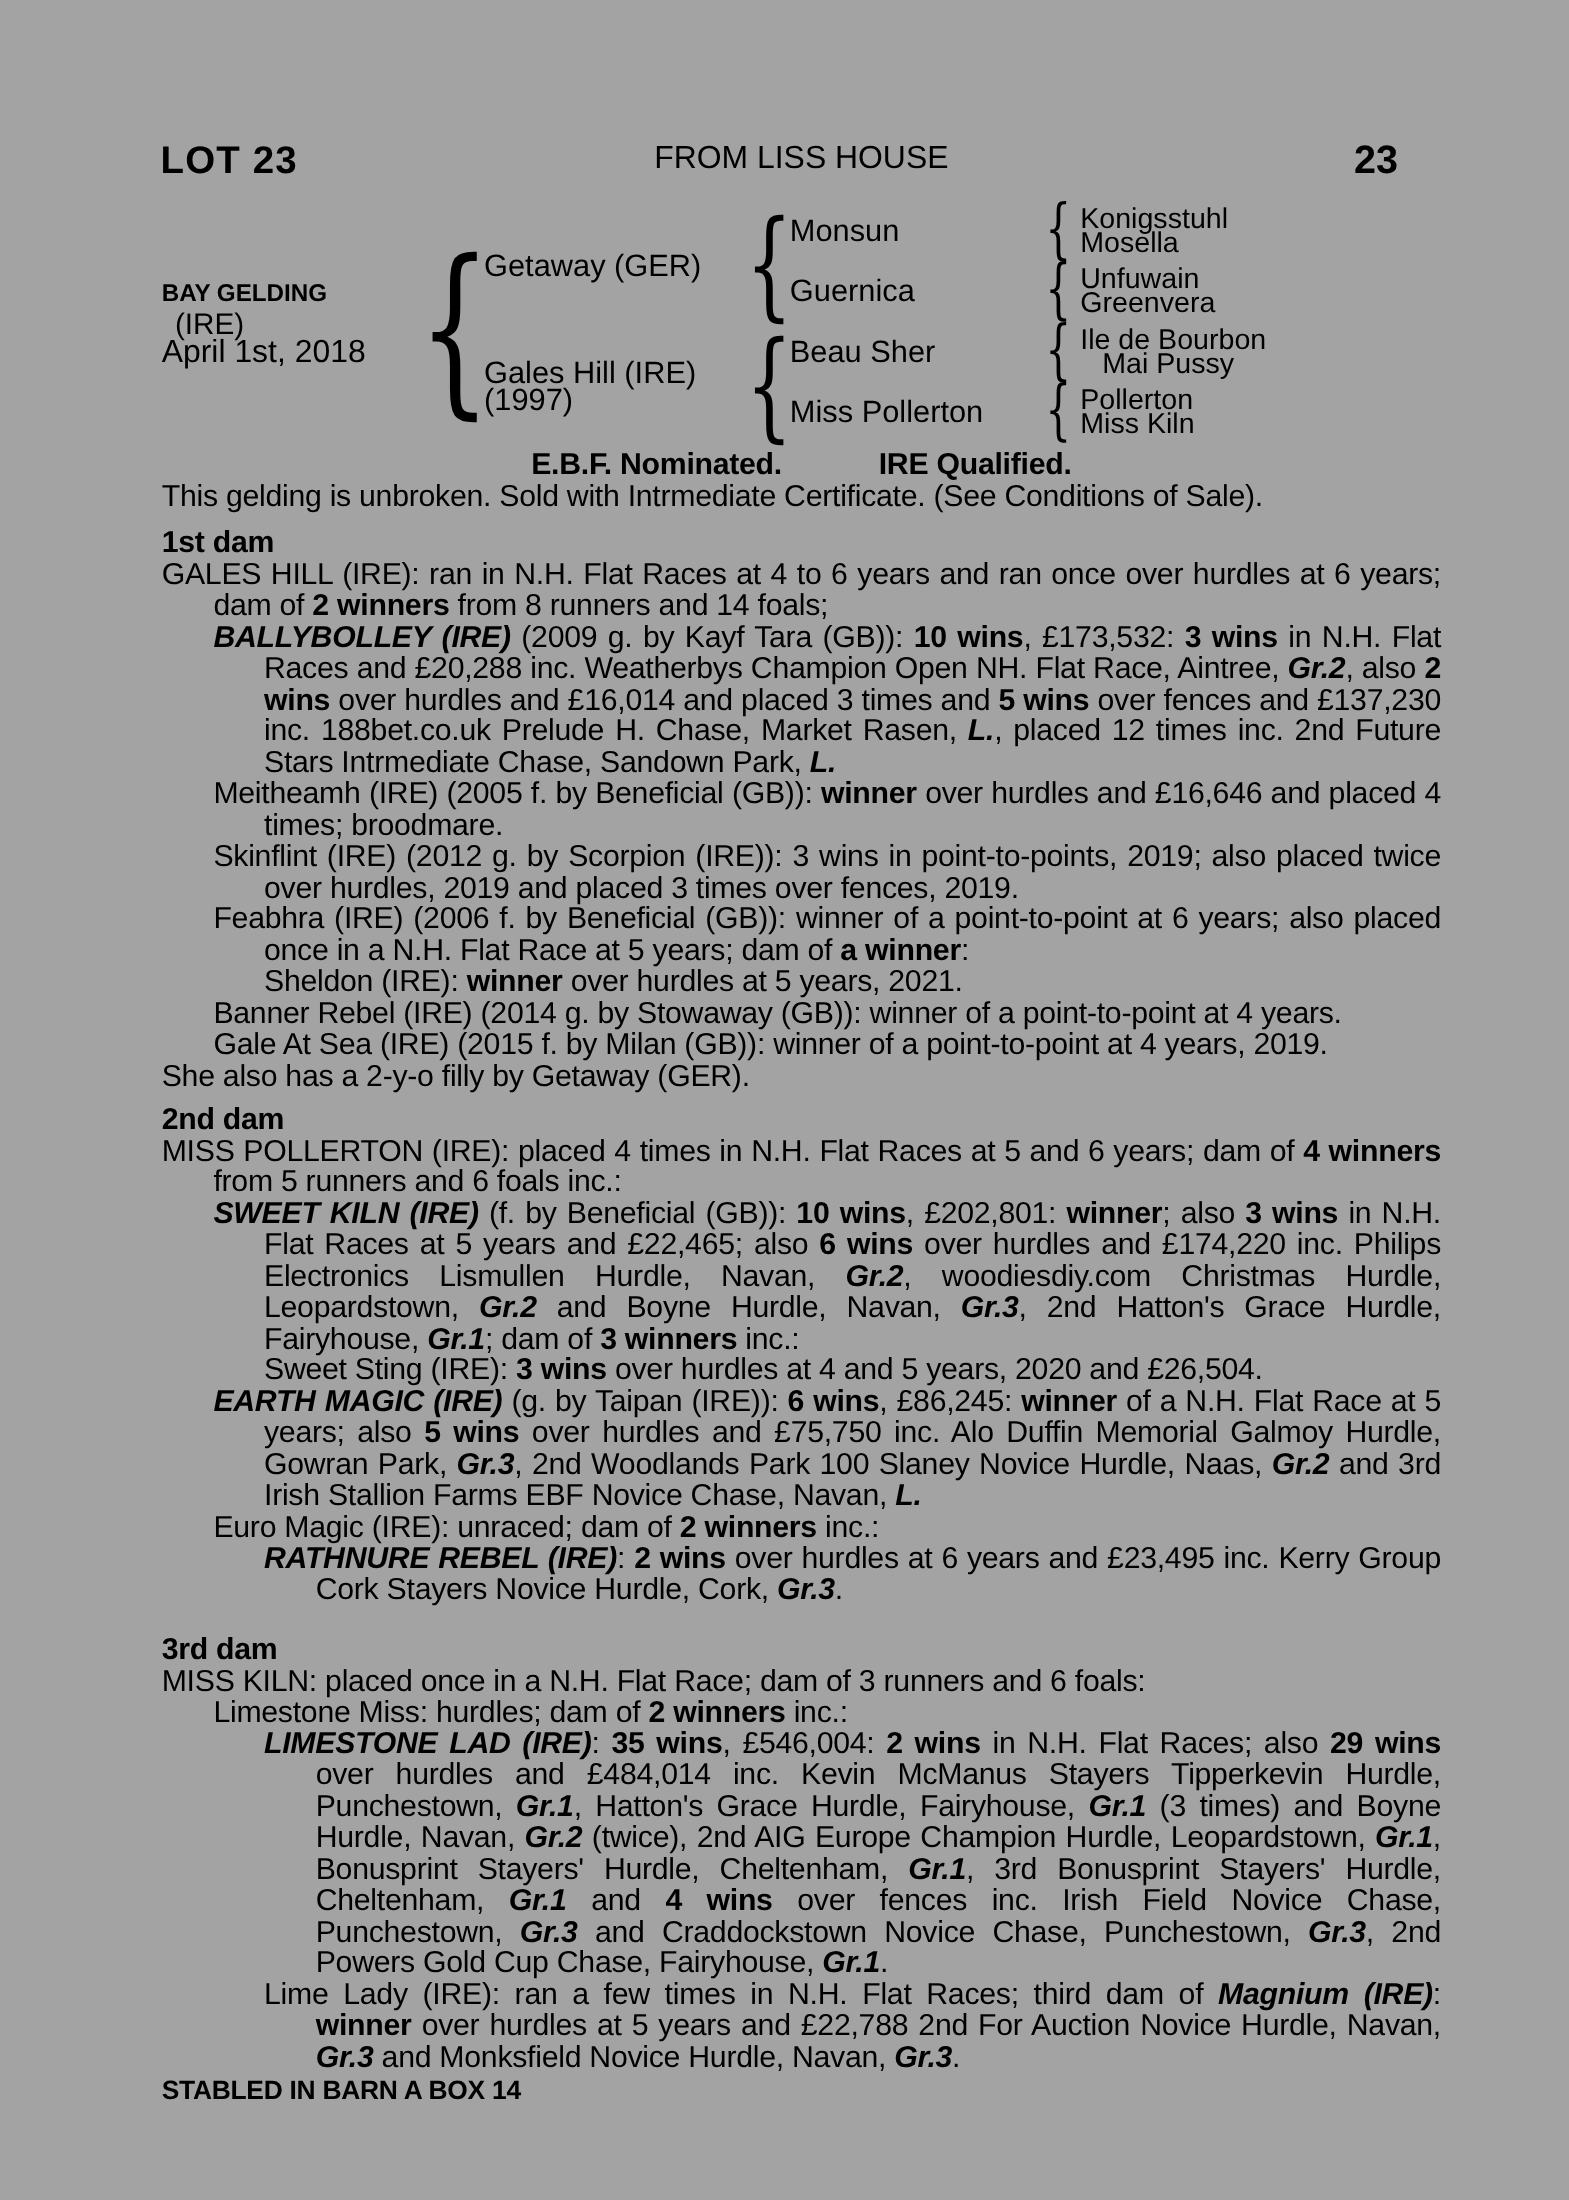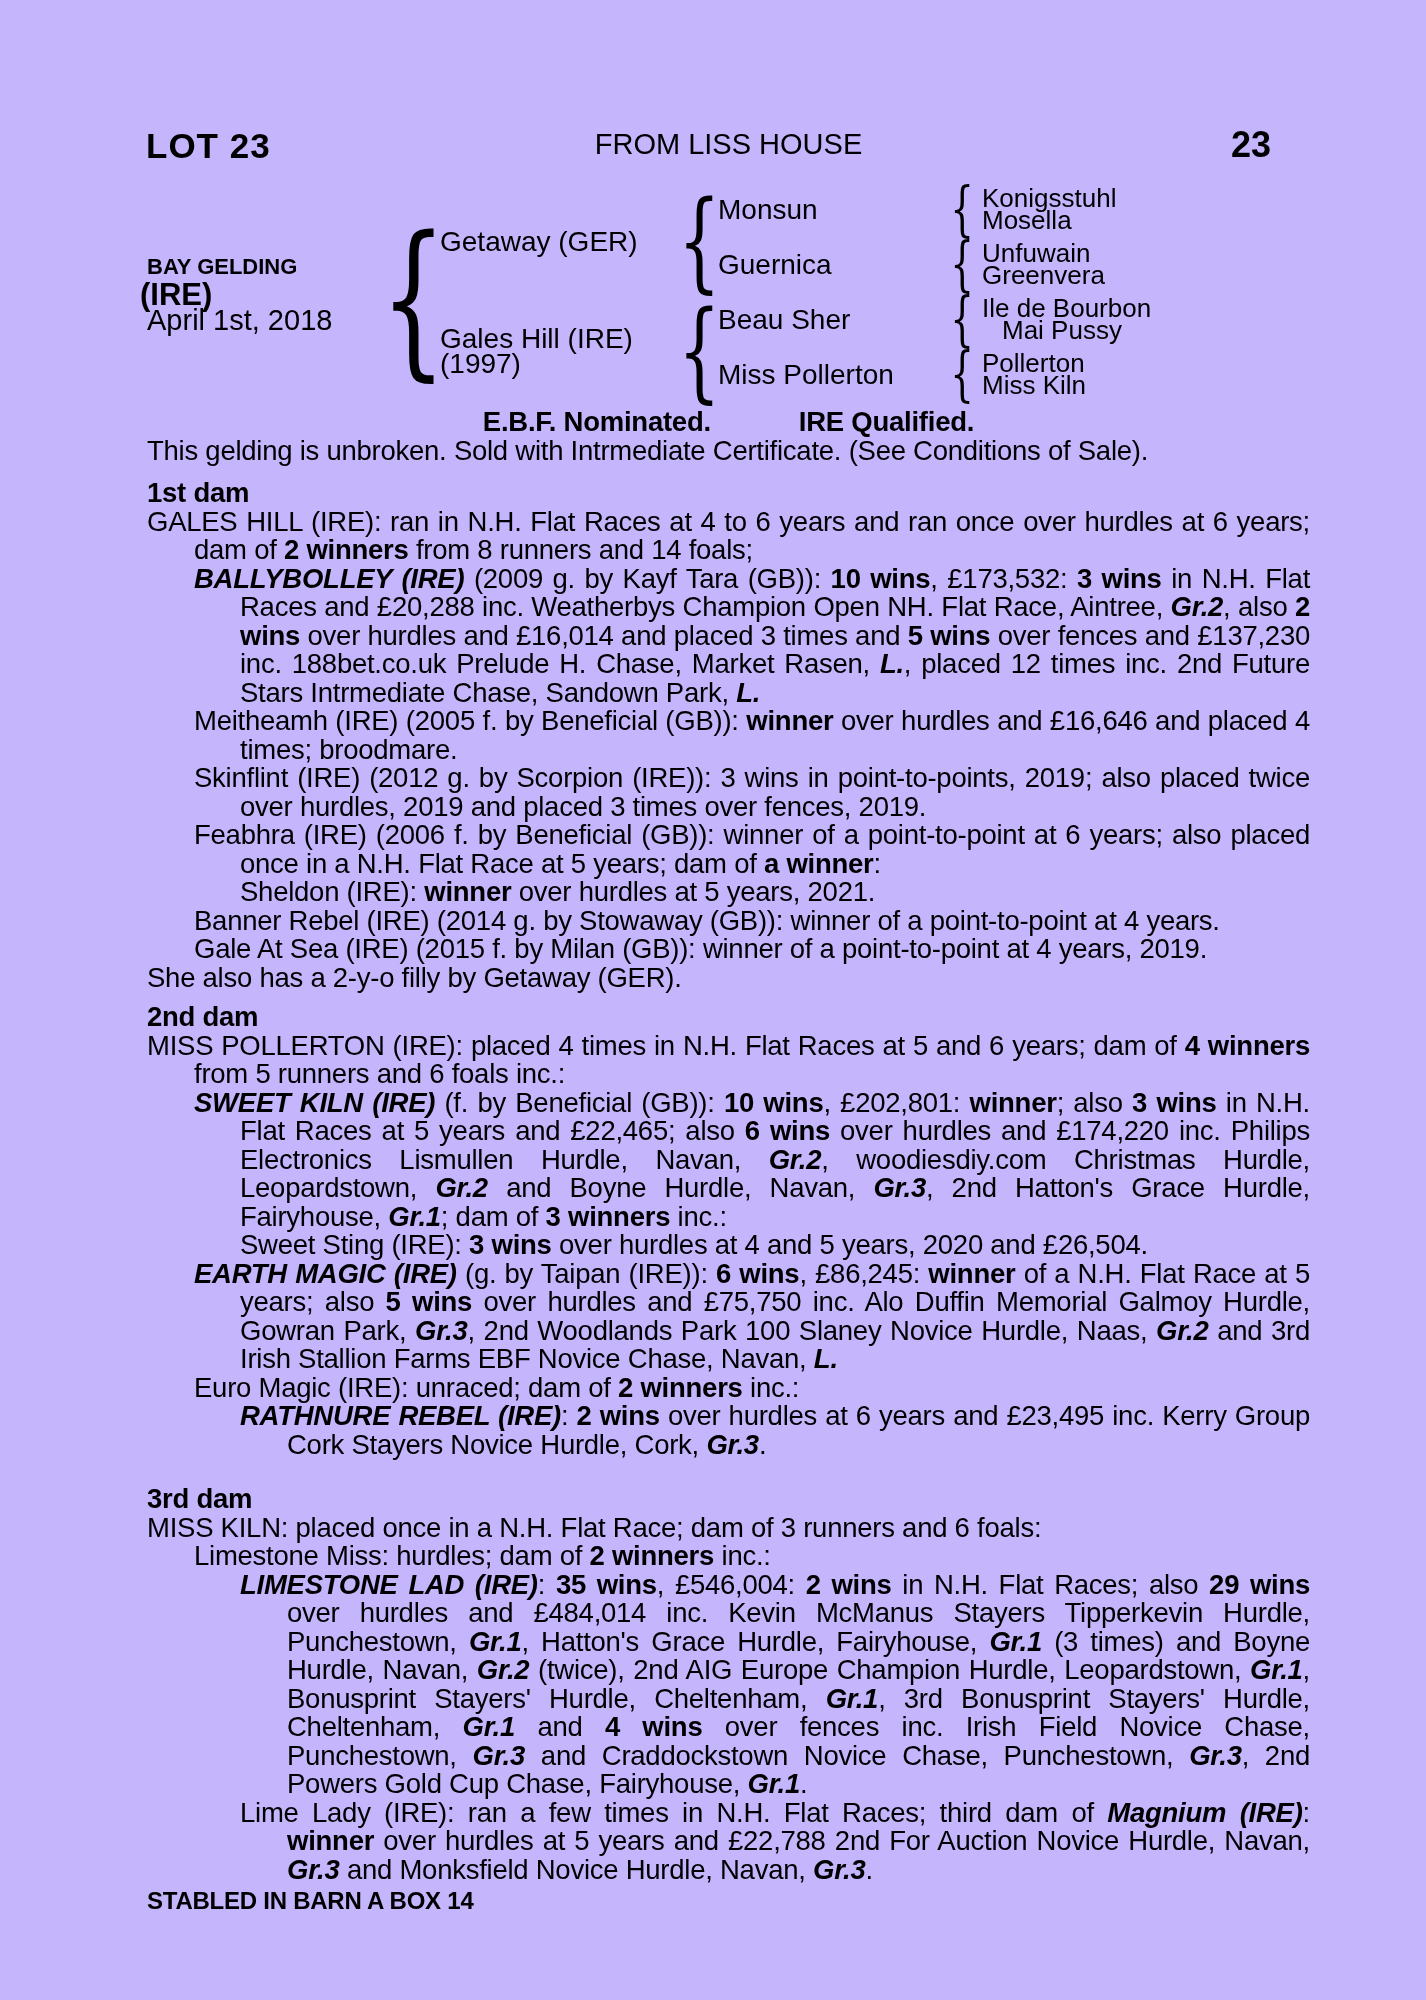--- a/index.html
+++ b/index.html
@@ -1,16 +1,16 @@
 <!DOCTYPE html>
 <html><head>
 <meta charset="utf-8">
 <style>
   html,body{margin:0;padding:0;background:#e8e8e8;}
-  #page{position:relative;width:1426px;height:2000px;background:#c4b5fd;color:#000;
+  #page{position:relative;width:1426px;height:2000px;background:#a3a3a3;color:#000;
         font-family:"Liberation Sans","DejaVu Sans",sans-serif;overflow:hidden;}
 
   
   .hdr-lot{position:absolute;left:146px;top:126px;font-size:35px;font-weight:bold;letter-spacing:1px;}
   .hdr-from{position:absolute;left:147px;top:128px;width:1163px;text-align:center;font-size:29px;}
   .hdr-num{position:absolute;left:1231px;top:124px;font-size:36px;font-weight:bold;}
 
   
   .badge{position:absolute;left:133px;top:150px;width:150px;height:90px;background:#0f0f0f;
          border-radius:50%;display:flex;flex-direction:column;align-items:center;justify-content:center;
@@ -18,21 +18,21 @@
   .badge .b1{font-size:10px;color:#6e6e63;font-style:italic;white-space:nowrap;transform:scaleX(.95);}
   .badge .b2{font-size:18px;color:#8e8e7f;font-weight:bold;font-style:italic;
              font-family:"DejaVu Serif",serif;line-height:20px;}
   .badge .b3{font-size:17px;color:#8e8e7f;font-weight:bold;font-style:italic;
              font-family:"DejaVu Serif",serif;line-height:19px;}
   .badge .b4{width:30px;height:4px;background:#6e6e63;border-radius:2px;margin-top:3px;}
 
   
   .pedline{position:absolute;font-size:28px;line-height:28px;white-space:nowrap;}
   .name1{left:147px;top:253px;font-size:22px;font-weight:bold;}
-  .name2{left:140px;top:281px;font-size:31px;font-weight:bold;}
+  .name2{left:159px;top:281px;font-size:27px;font-weight:normal;}
   .name3{left:147px;top:306px;font-size:29px;}
   .sire{left:440px;top:228px;}
   .damn{left:440px;top:325px;}
   .damy{left:440px;top:350px;}
   .p3a{left:718px;top:196px;} .p3b{left:718px;top:251px;}
   .p3c{left:718px;top:306px;} .p3d{left:718px;top:361px;}
   .gp{font-size:26px;line-height:26px;left:982px;}
   .gp0{top:185px;} .gp1{top:207px;} .gp2{top:240px;} .gp3{top:262px;}
   .gp4{top:295px;} .gp5{top:317px;margin-left:20px;} .gp6{top:350px;} .gp7{top:372px;}
 

